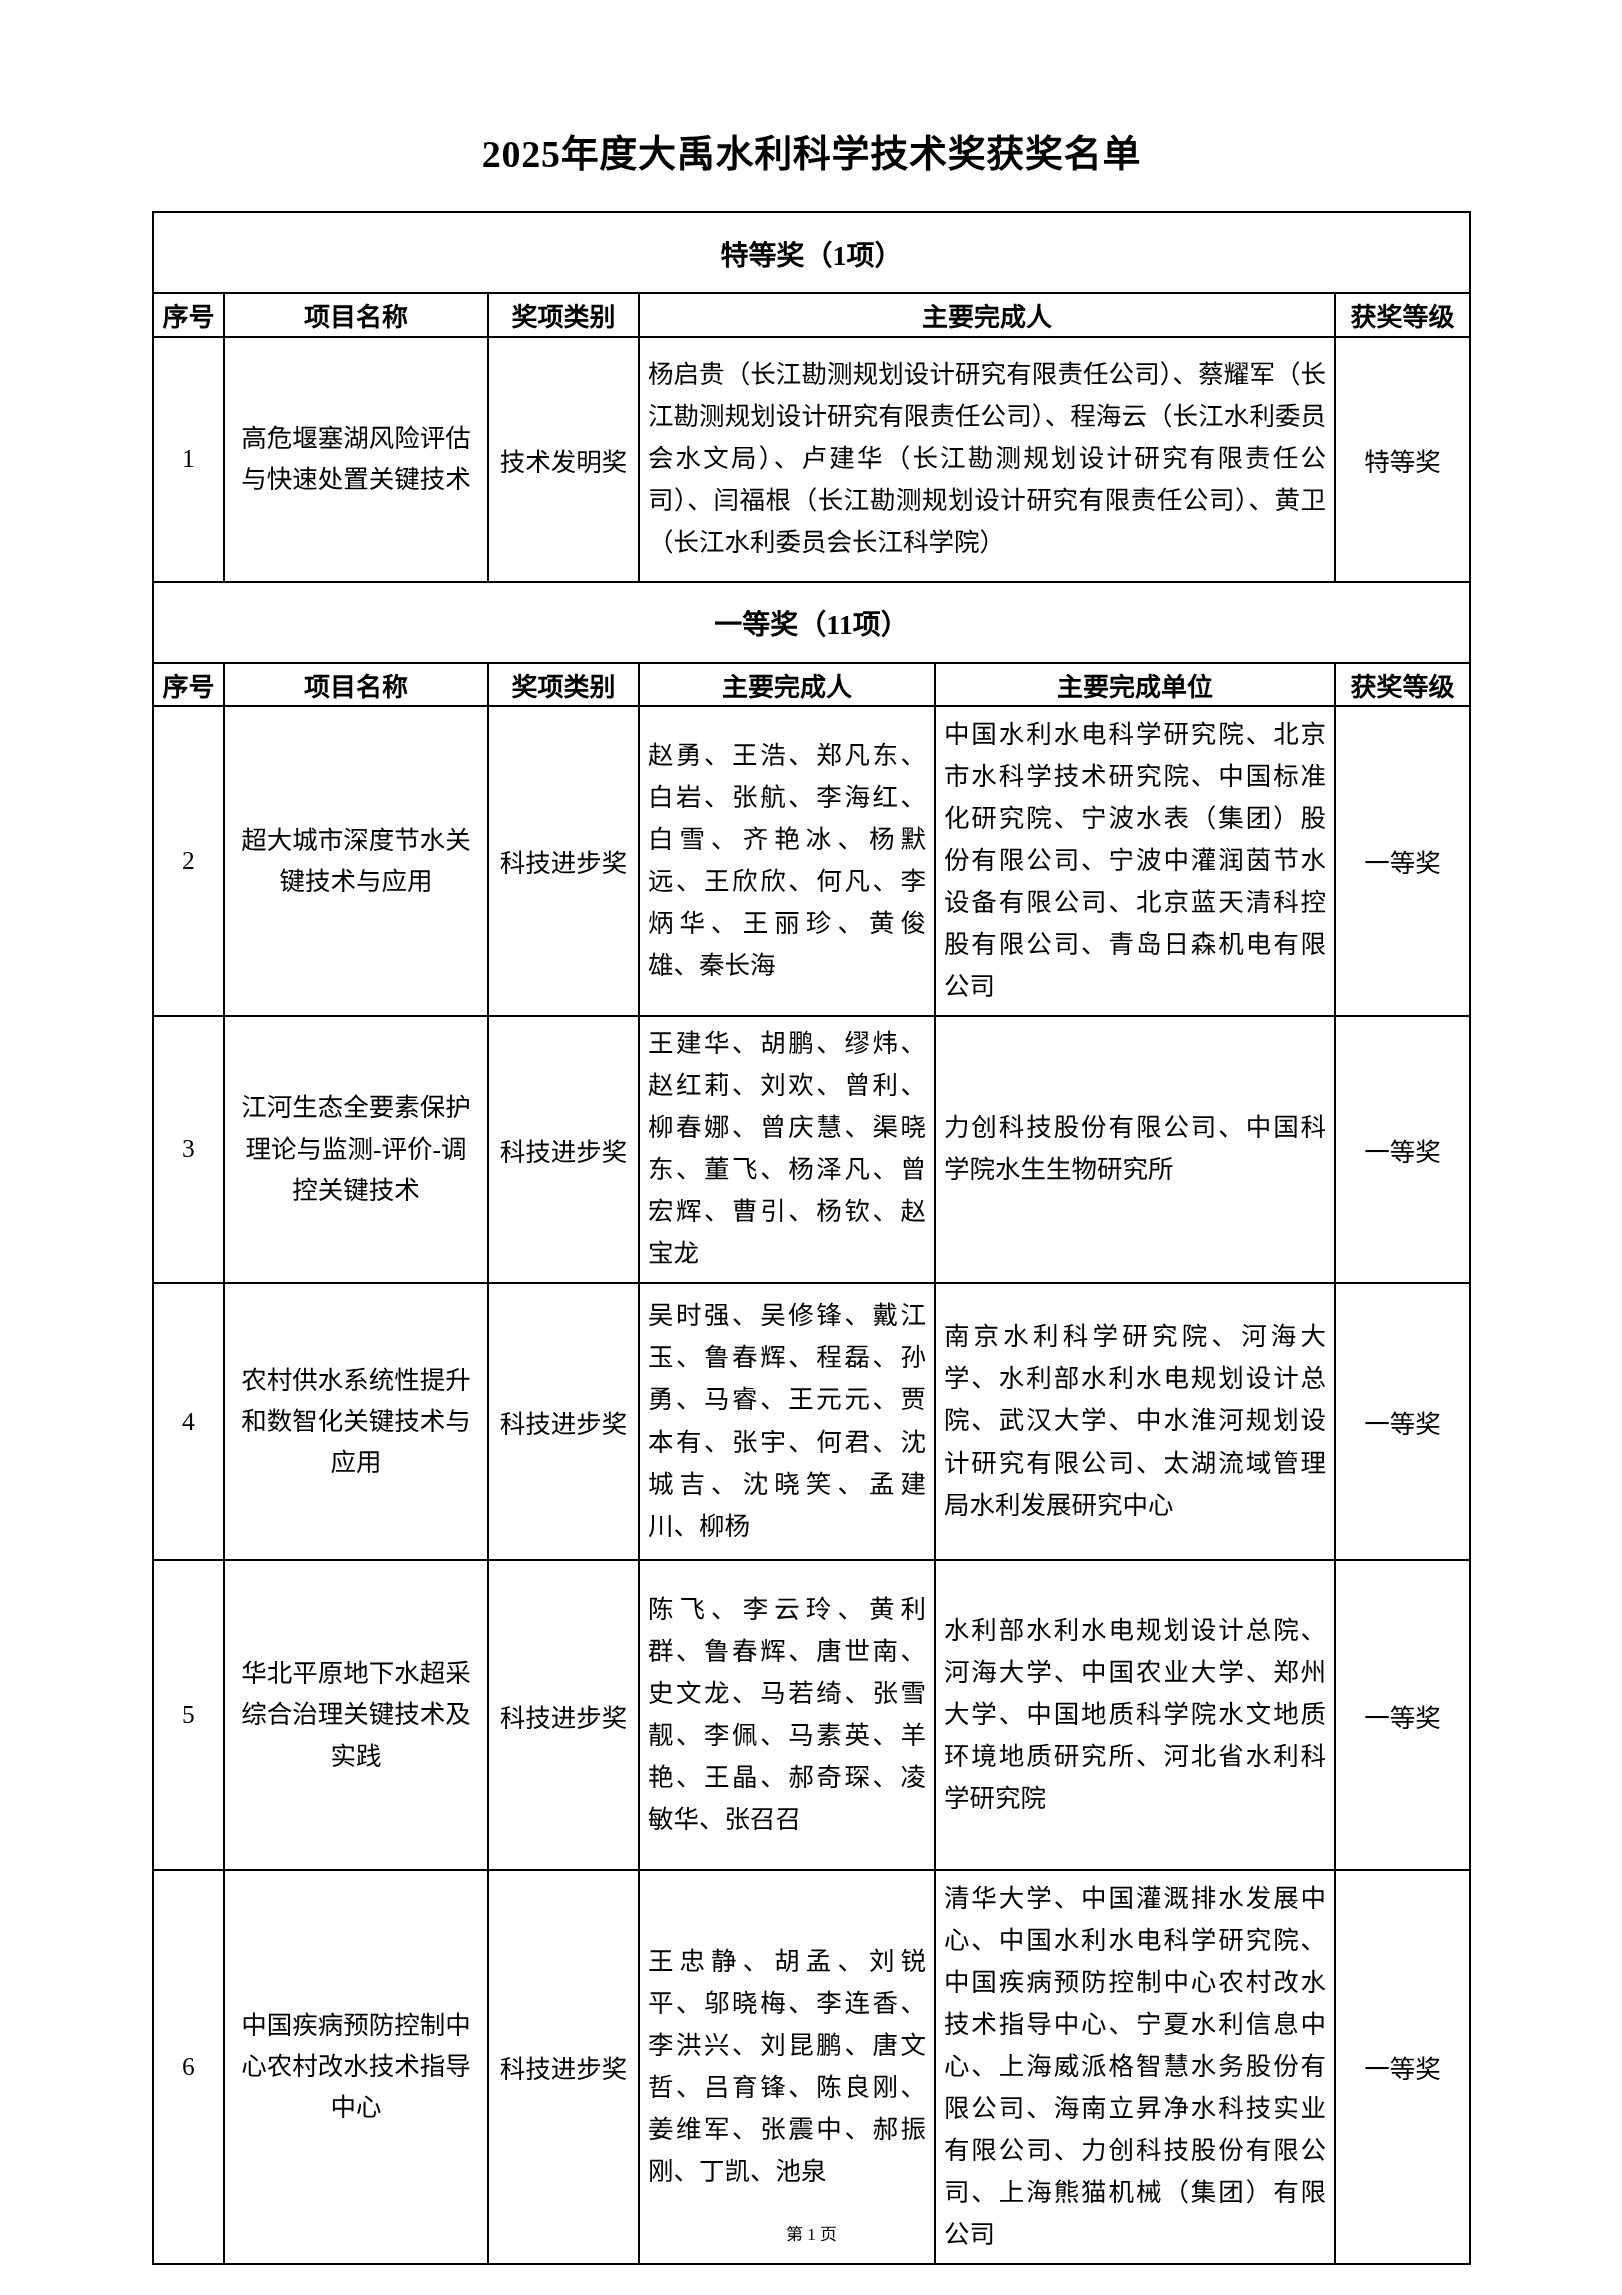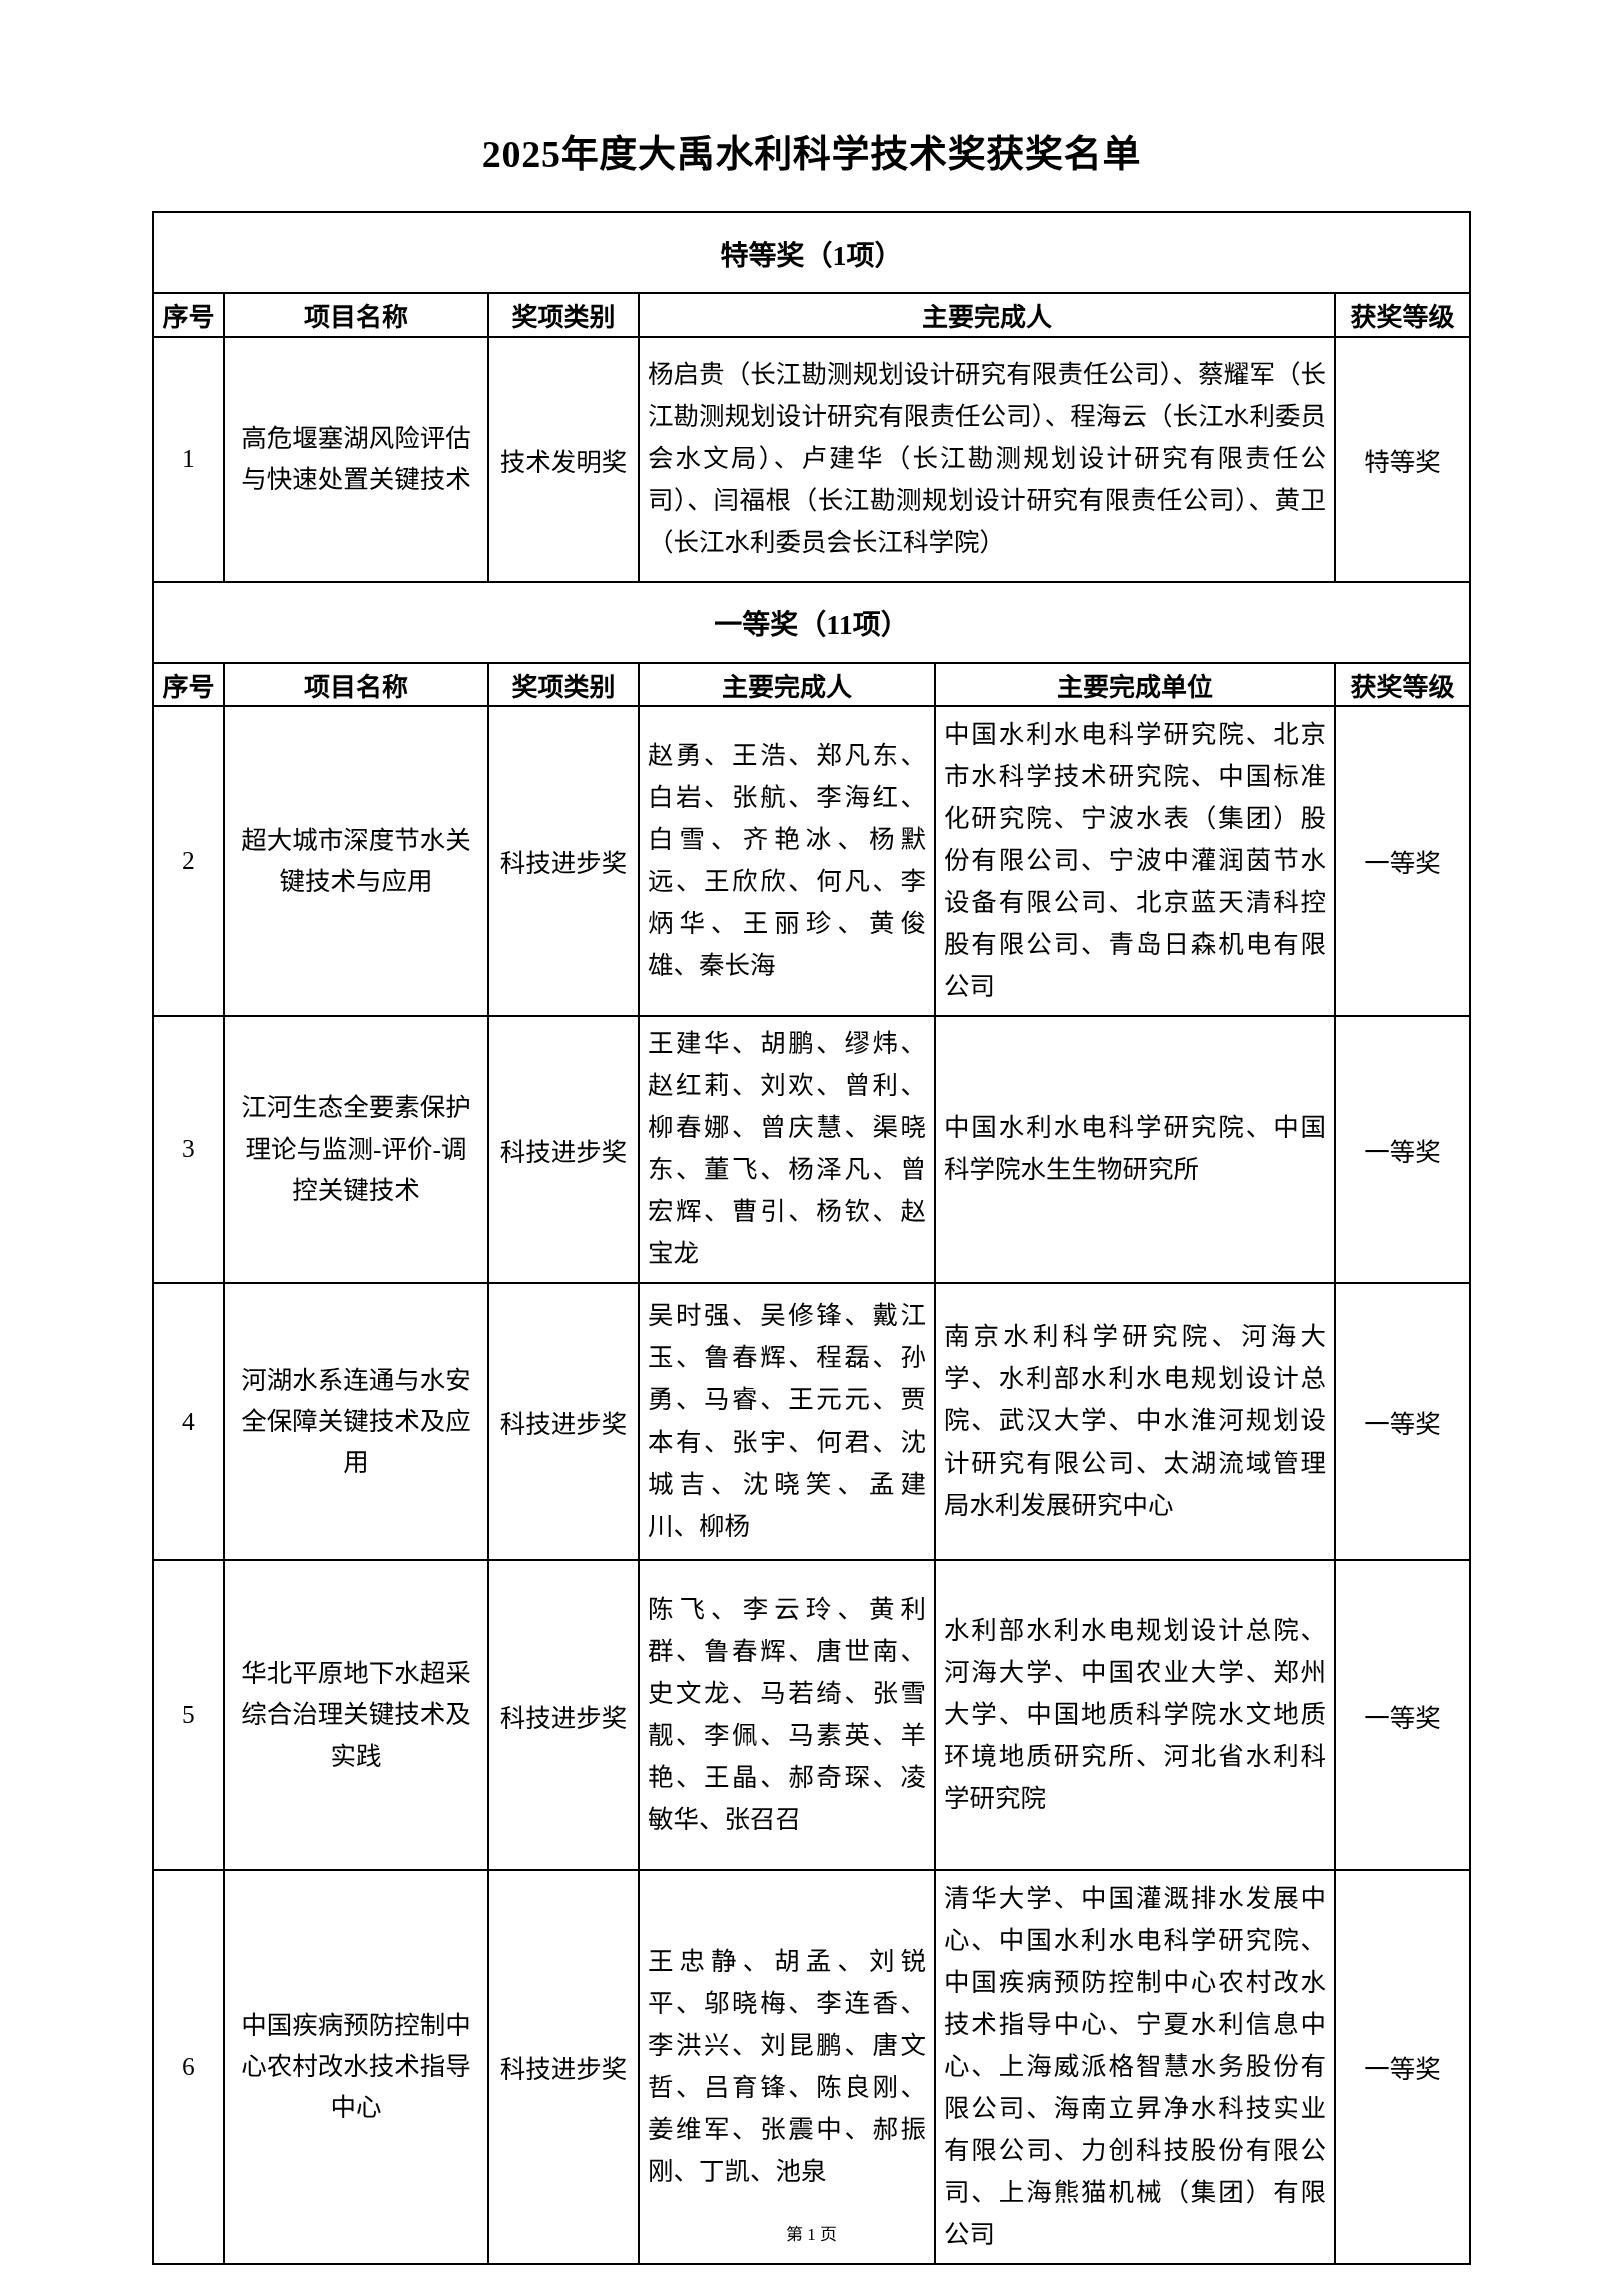--- a/index.html
+++ b/index.html
@@ -130,27 +130,27 @@
         <td class="c-people">赵勇、王浩、郑凡东、白岩、张航、李海红、白雪、齐艳冰、杨默远、王欣欣、何凡、李炳华、王丽珍、黄俊雄、秦长海</td>
         <td class="c-units">中国水利水电科学研究院、北京市水科学技术研究院、中国标准化研究院、宁波水表（集团）股份有限公司、宁波中灌润茵节水设备有限公司、北京蓝天清科控股有限公司、青岛日森机电有限公司</td>
         <td class="c-center">一等奖</td>
       </tr>
 
       <tr class="data-row" style="height:254px">
         <td class="c-center">3</td>
         <td class="c-project">江河生态全要素保护理论与监测-评价-调控关键技术</td>
         <td class="c-center">科技进步奖</td>
         <td class="c-people">王建华、胡鹏、缪炜、赵红莉、刘欢、曾利、柳春娜、曾庆慧、渠晓东、董飞、杨泽凡、曾宏辉、曹引、杨钦、赵宝龙</td>
-        <td class="c-units">中国水利水电科学研究院、中国科学院水生生物研究所</td>
+        <td class="c-units">力创科技股份有限公司、中国科学院水生生物研究所</td>
         <td class="c-center">一等奖</td>
       </tr>
 
       <tr class="data-row" style="height:277px">
         <td class="c-center">4</td>
-        <td class="c-project">河湖水系连通与水安全保障关键技术及应用</td>
+        <td class="c-project">农村供水系统性提升和数智化关键技术与应用</td>
         <td class="c-center">科技进步奖</td>
         <td class="c-people">吴时强、吴修锋、戴江玉、鲁春辉、程磊、孙勇、马睿、王元元、贾本有、张宇、何君、沈城吉、沈晓笑、孟建川、柳杨</td>
         <td class="c-units">南京水利科学研究院、河海大学、水利部水利水电规划设计总院、武汉大学、中水淮河规划设计研究有限公司、太湖流域管理局水利发展研究中心</td>
         <td class="c-center">一等奖</td>
       </tr>
 
       <tr class="data-row" style="height:310px">
         <td class="c-center">5</td>
         <td class="c-project">华北平原地下水超采综合治理关键技术及实践</td>
         <td class="c-center">科技进步奖</td>

